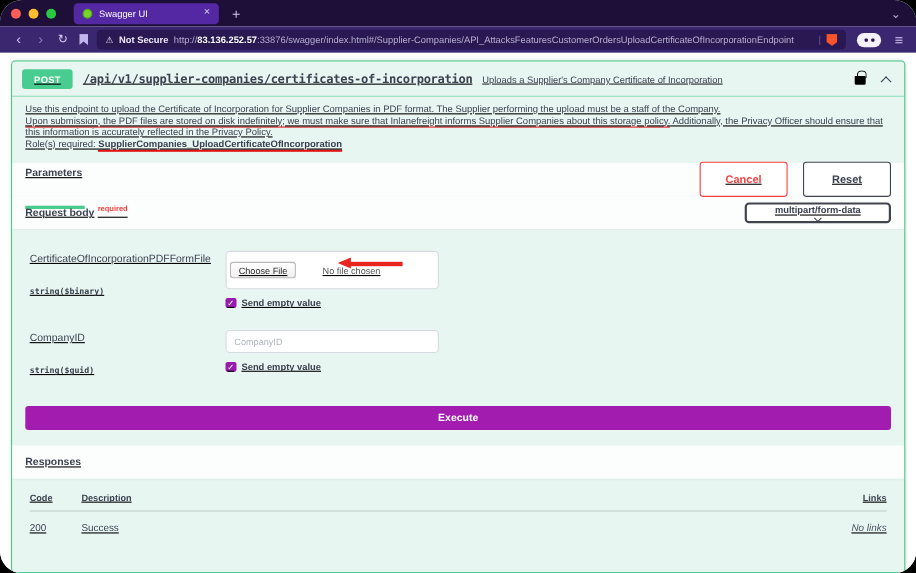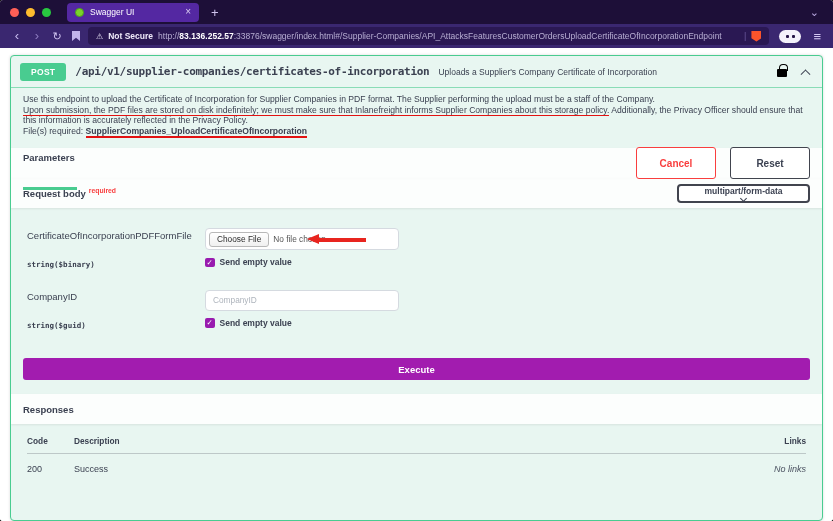--- a/index.html
+++ b/index.html
@@ -1,17 +1,17 @@
 <!DOCTYPE html>
 <html><head>
 <meta charset="utf-8">
 <style>
   * { margin:0; padding:0; box-sizing:border-box; }
   html,body { background:#000; font-family:"Liberation Sans", sans-serif; }
-  .window { position:relative; width:833px; height:521px; border-radius:3px; overflow:hidden; background:#fff; }
+  .window { position:relative; width:833px; height:521px; border-radius:20px; overflow:hidden; background:#fff; }
 
   
   .tabbar { height:24px; background:#1d0f38; display:flex; align-items:center; padding:0 10px; }
   .traffic { display:flex; gap:7px; margin-right:16px; }
   .traffic span { width:9px; height:9px; border-radius:50%; display:block; }
   .tl-red{background:#ff5f57;} .tl-yellow{background:#febc2e;} .tl-green{background:#28c840;}
   .tab { display:flex; align-items:center; gap:6px; width:132px; height:19px; background:#5428a2; border-radius:4px; padding:0 8px; color:#fff; font-size:8.5px; }
   .favicon { width:9px; height:9px; border-radius:50%; background:#7ad32b; border:1px solid #4ea318; flex:none; }
   .tab-title { flex:1; white-space:nowrap; overflow:hidden; }
   .tab-close { color:#d9cff0; font-size:10px; line-height:1; cursor:default; }
@@ -28,21 +28,21 @@
   .notsecure { color:#efeaf9; font-size:8.5px; font-weight:bold; white-space:nowrap; }
   .url { font-size:8.5px; color:#b7aed2; white-space:nowrap; overflow:hidden; flex:1; }
   .url b { color:#fff; }
   .url-sep { color:#6b5a9e; font-size:9px; }
   .shield { width:10px; height:11px; background:#fb542b; clip-path:polygon(0 0,100% 0,100% 70%,50% 100%,0 70%); flex:none; }
   .wallet { width:22px; height:13px; background:#f4f1fb; border-radius:7px; margin:0 6px 0 8px; display:flex; align-items:center; justify-content:center; gap:3px; }
   .wallet i { width:3px; height:3px; background:#241346; border-radius:1px; display:block; }
   .hamburger { color:#d4c9f4; font-size:13px; margin:0 4px; }
 
   
-  .page { height:473px; background:#fff; padding:7px 10px 0; }
+  .page { height:473px; background:#fff; padding:7px 10px 0;text-decoration:underline; }
   .opblock { height:100%; border:1px solid #49cc90; border-radius:4px; background:#e8f6f1; overflow:hidden; box-shadow:0 0 3px rgba(0,0,0,.15); }
   .ob-header { height:32px; display:flex; align-items:center; padding:0 9px; border-bottom:1px solid rgba(73,204,144,.6); gap:9px; }
   .method { background:#49cc90; color:#fff; font-weight:bold; font-size:8.5px; padding:4px 11px; border-radius:3px; letter-spacing:.3px; font-family:"Liberation Sans",sans-serif; }
   .path { font-family:"DejaVu Sans Mono", monospace; font-weight:bold; font-size:11px; color:#3b4151; letter-spacing:-0.3px; }
   .summary { font-size:8.5px; color:#3b4151; flex:1; padding-top:1px; white-space:nowrap; overflow:hidden; }
   .lock { position:relative; width:10px; height:8px; background:#000; border-radius:1px; margin:2px 6px 0 0; flex:none; }
   .lock::before { content:""; position:absolute; top:-4.5px; left:1.5px; width:7px; height:6px; border:1.6px solid #000; border-bottom:none; border-radius:4px 4px 0 0; }
   .chev-up { width:7px; height:7px; border-left:1.8px solid #3b4151; border-top:1.8px solid #3b4151; transform:rotate(45deg) translate(2px,2px); margin-right:4px; }
 
   .desc { padding:6px 12px 4px; font-size:8.6px; line-height:10.6px; color:#3b4151; }
@@ -64,21 +64,21 @@
   .chev-down { width:5px; height:5px; border-right:1.6px solid #3b4151; border-bottom:1.6px solid #3b4151; transform:rotate(45deg); margin-top:-3px; }
 
   .no-params { padding:10px 12px; font-size:9px; color:#3b4151; }
 
   .form-area { padding:20px 16px 0; }
   .form-row { display:flex; margin-bottom:20px; }
   .f-label { width:178px; padding-top:2px; }
   .f-name { font-size:9.5px; color:#3b4151; }
   .f-type { font-family:"DejaVu Sans Mono", monospace; font-weight:bold; font-size:7.5px; color:#3b4151; margin-top:19px; }
   .f-control { width:194px; }
-  .file-box { position:relative; height:22px; background:#fff; border:1px solid #d5dae0; border-radius:4px; display:flex; align-items:center; padding:0 3px; gap:4px; }
+  .file-box { position:relative; height:35px; background:#fff; border:1px solid #d5dae0; border-radius:4px; display:flex; align-items:center; padding:0 3px; gap:24px; }
   .choose-btn { height:15px; border:1px solid #b8b8b8; border-radius:3px; background:linear-gradient(#fff,#f0f0f0); font-size:8.3px; color:#2b2b2b; padding:0 7px; display:flex; align-items:center; }
   .file-status { font-size:8.3px; color:#555; }
   .annot-arrow { position:absolute; left:101px; top:8px; width:60px; height:5px; }
   .annot-arrow .head { position:absolute; left:0; top:-3px; width:0; height:0; border-top:5.5px solid transparent; border-bottom:5.5px solid transparent; border-right:12px solid #e8251f; }
   .annot-arrow .tail { position:absolute; left:11px; top:0.5px; width:48px; height:4px; background:#e8251f; }
   .send-empty { display:flex; align-items:center; gap:5px; margin-top:7px; }
   .checkbox { width:9.5px; height:9.5px; background:#981baf; border-radius:2px; color:#fff; font-size:7.5px; line-height:9.5px; text-align:center; }
   .send-empty-label { font-size:8.5px; font-weight:bold; color:#3b4151; }
   .text-input { width:194px; height:21px; border:1px solid #d5dae0; border-radius:4px; background:#fff; font-size:8.3px; padding:0 7px; color:#3b4151; font-family:"Liberation Sans",sans-serif; outline:none; }
   .text-input::placeholder { color:#aeb4bc; }
@@ -142,21 +142,21 @@
         <span class="method">POST</span>
         <span class="path">/api/v1/supplier-companies/certificates-of-incorporation</span>
         <span class="summary">Uploads a Supplier's Company Certificate of Incorporation</span>
         <span class="lock"></span>
         <span class="chev-up"></span>
       </div>
 
       <div class="desc">
         <span>Use this endpoint to upload the Certificate of Incorporation for Supplier Companies in PDF format. The Supplier performing the upload must be a staff of the Company.</span><br>
         <span class="red-ul">Upon submission, the PDF files are stored on disk indefinitely; we must make sure that Inlanefreight informs Supplier Companies about this storage policy.</span><span> Additionally, the Privacy Officer should ensure that this information is accurately reflected in the Privacy Policy.</span><br>
-        <span class="role-line"><span>File(s) required: </span><span class="role-value">SupplierCompanies_UploadCertificateOfIncorporation</span></span>
+        <span class="role-line"><span>Role(s) required: </span><span class="role-value">SupplierCompanies_UploadCertificateOfIncorporation</span></span>
       </div>
 
       <div class="sect-header">
         <span class="sect-title tab-active">Parameters</span>
         <span class="hdr-spacer"></span>
         <span class="btn btn-cancel">Cancel</span>
         <span class="btn btn-reset">Reset</span>
       </div>
 
       <div class="sect-header" style="margin-top:0;">

